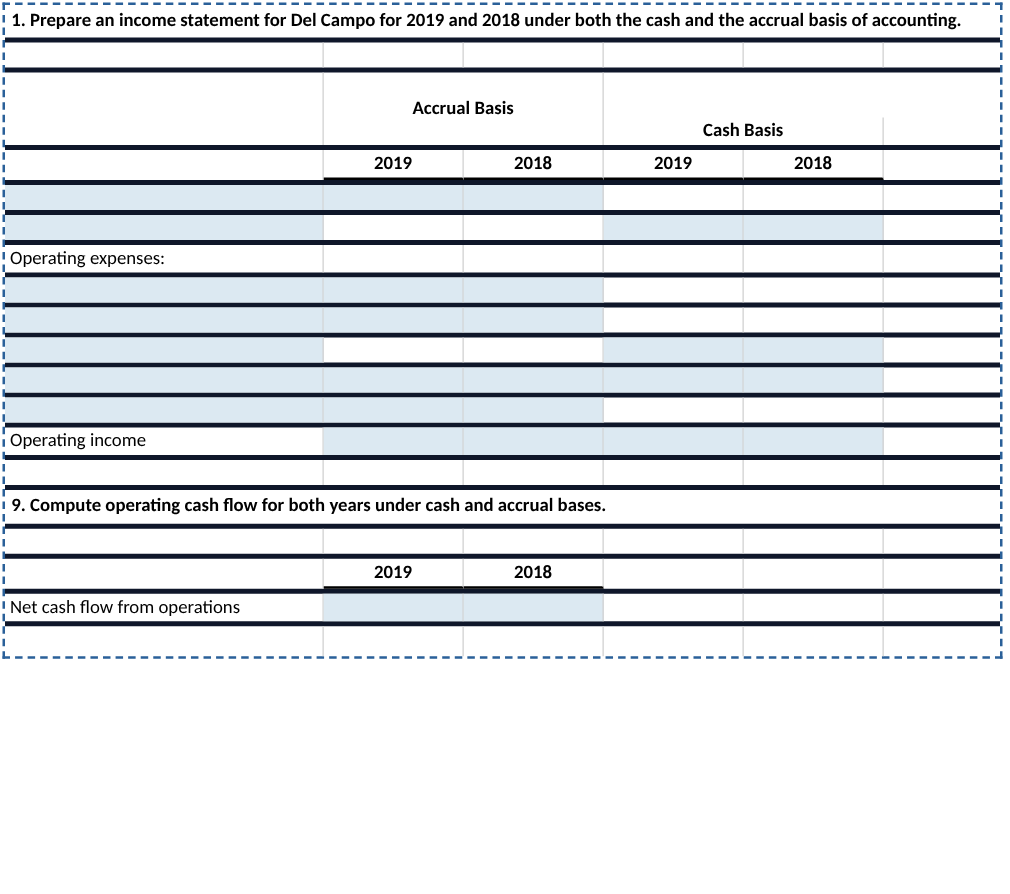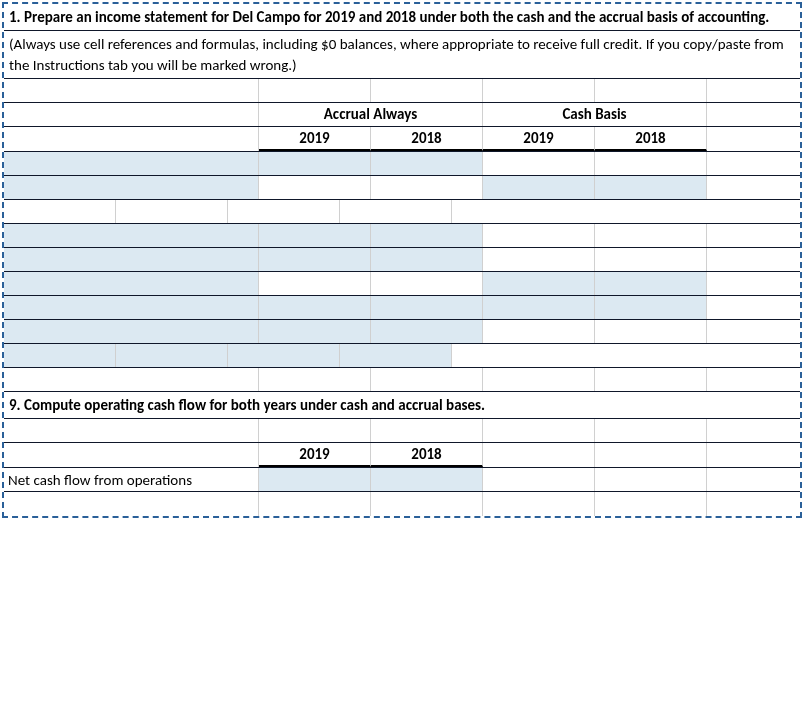--- a/index.html
+++ b/index.html
@@ -12,21 +12,21 @@
     overflow: hidden;
     padding: 2px;
   }
   .sheet {
     border: 2px dashed #2a6099;
     width: 800px;
   }
   .row {
     display: flex;
     min-height: 24px;
-    border-bottom: 1px solid #0f172a;
+    border-bottom: 4px solid #0f172a;
   }
   .row:last-child { border-bottom: none; }
   .cell {
     border-right: 1px solid #d0d0d0;
     padding: 2px 4px;
     overflow: hidden;
     white-space: nowrap;
     display: flex;
     align-items: center;
   }
@@ -51,37 +51,34 @@
 </style>
 </head>
 <body>
 
 <div class="sheet">
 
   <div class="row tallrow">
     <div class="cell merged-full bold">1. Prepare an income statement for Del Campo for 2019 and 2018 under both the cash and the accrual basis of accounting.</div>
   </div>
 
-  <div class="row tallrow">
-    <div class="cell merged-full">(Always use cell references and formulas, including $0 balances, where appropriate to receive full credit. If you copy/paste from the Instructions tab you will be marked wrong.)</div>
-  </div>
-
-  <div class="row">
-    <div class="cell colA"></div>
-    <div class="cell colB"></div>
-    <div class="cell colC"></div>
-    <div class="cell colD"></div>
-    <div class="cell colE"></div>
-    <div class="cell colF"></div>
-  </div>
-
-  <div class="row">
-    <div class="cell colA"></div>
-    <div class="cell group-span" style="width:224px;">Accrual Always</div>
-    <div class="cell group-span" style="width:224px;">Cash Basis</div>
+
+  <div class="row">
+    <div class="cell colA"></div>
+    <div class="cell colB"></div>
+    <div class="cell colC"></div>
+    <div class="cell colD"></div>
+    <div class="cell colE"></div>
+    <div class="cell colF"></div>
+  </div>
+
+  <div class="row">
+    <div class="cell colA"></div>
+    <div class="cell group-span" style="width:224px;">Accrual Basis</div>
+    <div class="cell group-span" style="width:224px;margin-top:36px;">Cash Basis</div>
     <div class="cell colF"></div>
   </div>
 
   <div class="row">
     <div class="cell colA"></div>
     <div class="cell colB center bold header-underline">2019</div>
     <div class="cell colC center bold header-underline">2018</div>
     <div class="cell colD center bold header-underline">2019</div>
     <div class="cell colE center bold header-underline">2018</div>
     <div class="cell colF"></div>
@@ -99,73 +96,75 @@
   <div class="row">
     <div class="cell colA shade"></div>
     <div class="cell colB"></div>
     <div class="cell colC"></div>
     <div class="cell colD shade"></div>
     <div class="cell colE shade"></div>
     <div class="cell colF"></div>
   </div>
 
   <div class="row">
-    <div class="cell colB"></div>
-    <div class="cell colC"></div>
-    <div class="cell colD"></div>
-    <div class="cell colE"></div>
-    <div class="cell colF"></div>
-  </div>
-
-  <div class="row">
-    <div class="cell colA shade"></div>
-    <div class="cell colB shade"></div>
-    <div class="cell colC shade"></div>
-    <div class="cell colD"></div>
-    <div class="cell colE"></div>
-    <div class="cell colF"></div>
-  </div>
-
-  <div class="row">
-    <div class="cell colA shade"></div>
-    <div class="cell colB shade"></div>
-    <div class="cell colC shade"></div>
-    <div class="cell colD"></div>
-    <div class="cell colE"></div>
-    <div class="cell colF"></div>
-  </div>
-
-  <div class="row">
-    <div class="cell colA shade"></div>
-    <div class="cell colB"></div>
-    <div class="cell colC"></div>
-    <div class="cell colD shade"></div>
-    <div class="cell colE shade"></div>
-    <div class="cell colF"></div>
-  </div>
-
-  <div class="row">
-    <div class="cell colA shade"></div>
-    <div class="cell colB shade"></div>
-    <div class="cell colC shade"></div>
-    <div class="cell colD shade"></div>
-    <div class="cell colE shade"></div>
-    <div class="cell colF"></div>
-  </div>
-
-  <div class="row">
-    <div class="cell colA shade"></div>
-    <div class="cell colB shade"></div>
-    <div class="cell colC shade"></div>
-    <div class="cell colD"></div>
-    <div class="cell colE"></div>
-    <div class="cell colF"></div>
-  </div>
-
-  <div class="row">
+    <div class="cell colA">Operating expenses:</div>
+    <div class="cell colB"></div>
+    <div class="cell colC"></div>
+    <div class="cell colD"></div>
+    <div class="cell colE"></div>
+    <div class="cell colF"></div>
+  </div>
+
+  <div class="row">
+    <div class="cell colA shade"></div>
+    <div class="cell colB shade"></div>
+    <div class="cell colC shade"></div>
+    <div class="cell colD"></div>
+    <div class="cell colE"></div>
+    <div class="cell colF"></div>
+  </div>
+
+  <div class="row">
+    <div class="cell colA shade"></div>
+    <div class="cell colB shade"></div>
+    <div class="cell colC shade"></div>
+    <div class="cell colD"></div>
+    <div class="cell colE"></div>
+    <div class="cell colF"></div>
+  </div>
+
+  <div class="row">
+    <div class="cell colA shade"></div>
+    <div class="cell colB"></div>
+    <div class="cell colC"></div>
+    <div class="cell colD shade"></div>
+    <div class="cell colE shade"></div>
+    <div class="cell colF"></div>
+  </div>
+
+  <div class="row">
+    <div class="cell colA shade"></div>
+    <div class="cell colB shade"></div>
+    <div class="cell colC shade"></div>
+    <div class="cell colD shade"></div>
+    <div class="cell colE shade"></div>
+    <div class="cell colF"></div>
+  </div>
+
+  <div class="row">
+    <div class="cell colA shade"></div>
+    <div class="cell colB shade"></div>
+    <div class="cell colC shade"></div>
+    <div class="cell colD"></div>
+    <div class="cell colE"></div>
+    <div class="cell colF"></div>
+  </div>
+
+  <div class="row">
+    <div class="cell colA">Operating income</div>
     <div class="cell colB shade"></div>
     <div class="cell colC shade"></div>
     <div class="cell colD shade"></div>
     <div class="cell colE shade"></div>
     <div class="cell colF"></div>
   </div>
 
   <div class="row">
     <div class="cell colA"></div>
     <div class="cell colB"></div>

